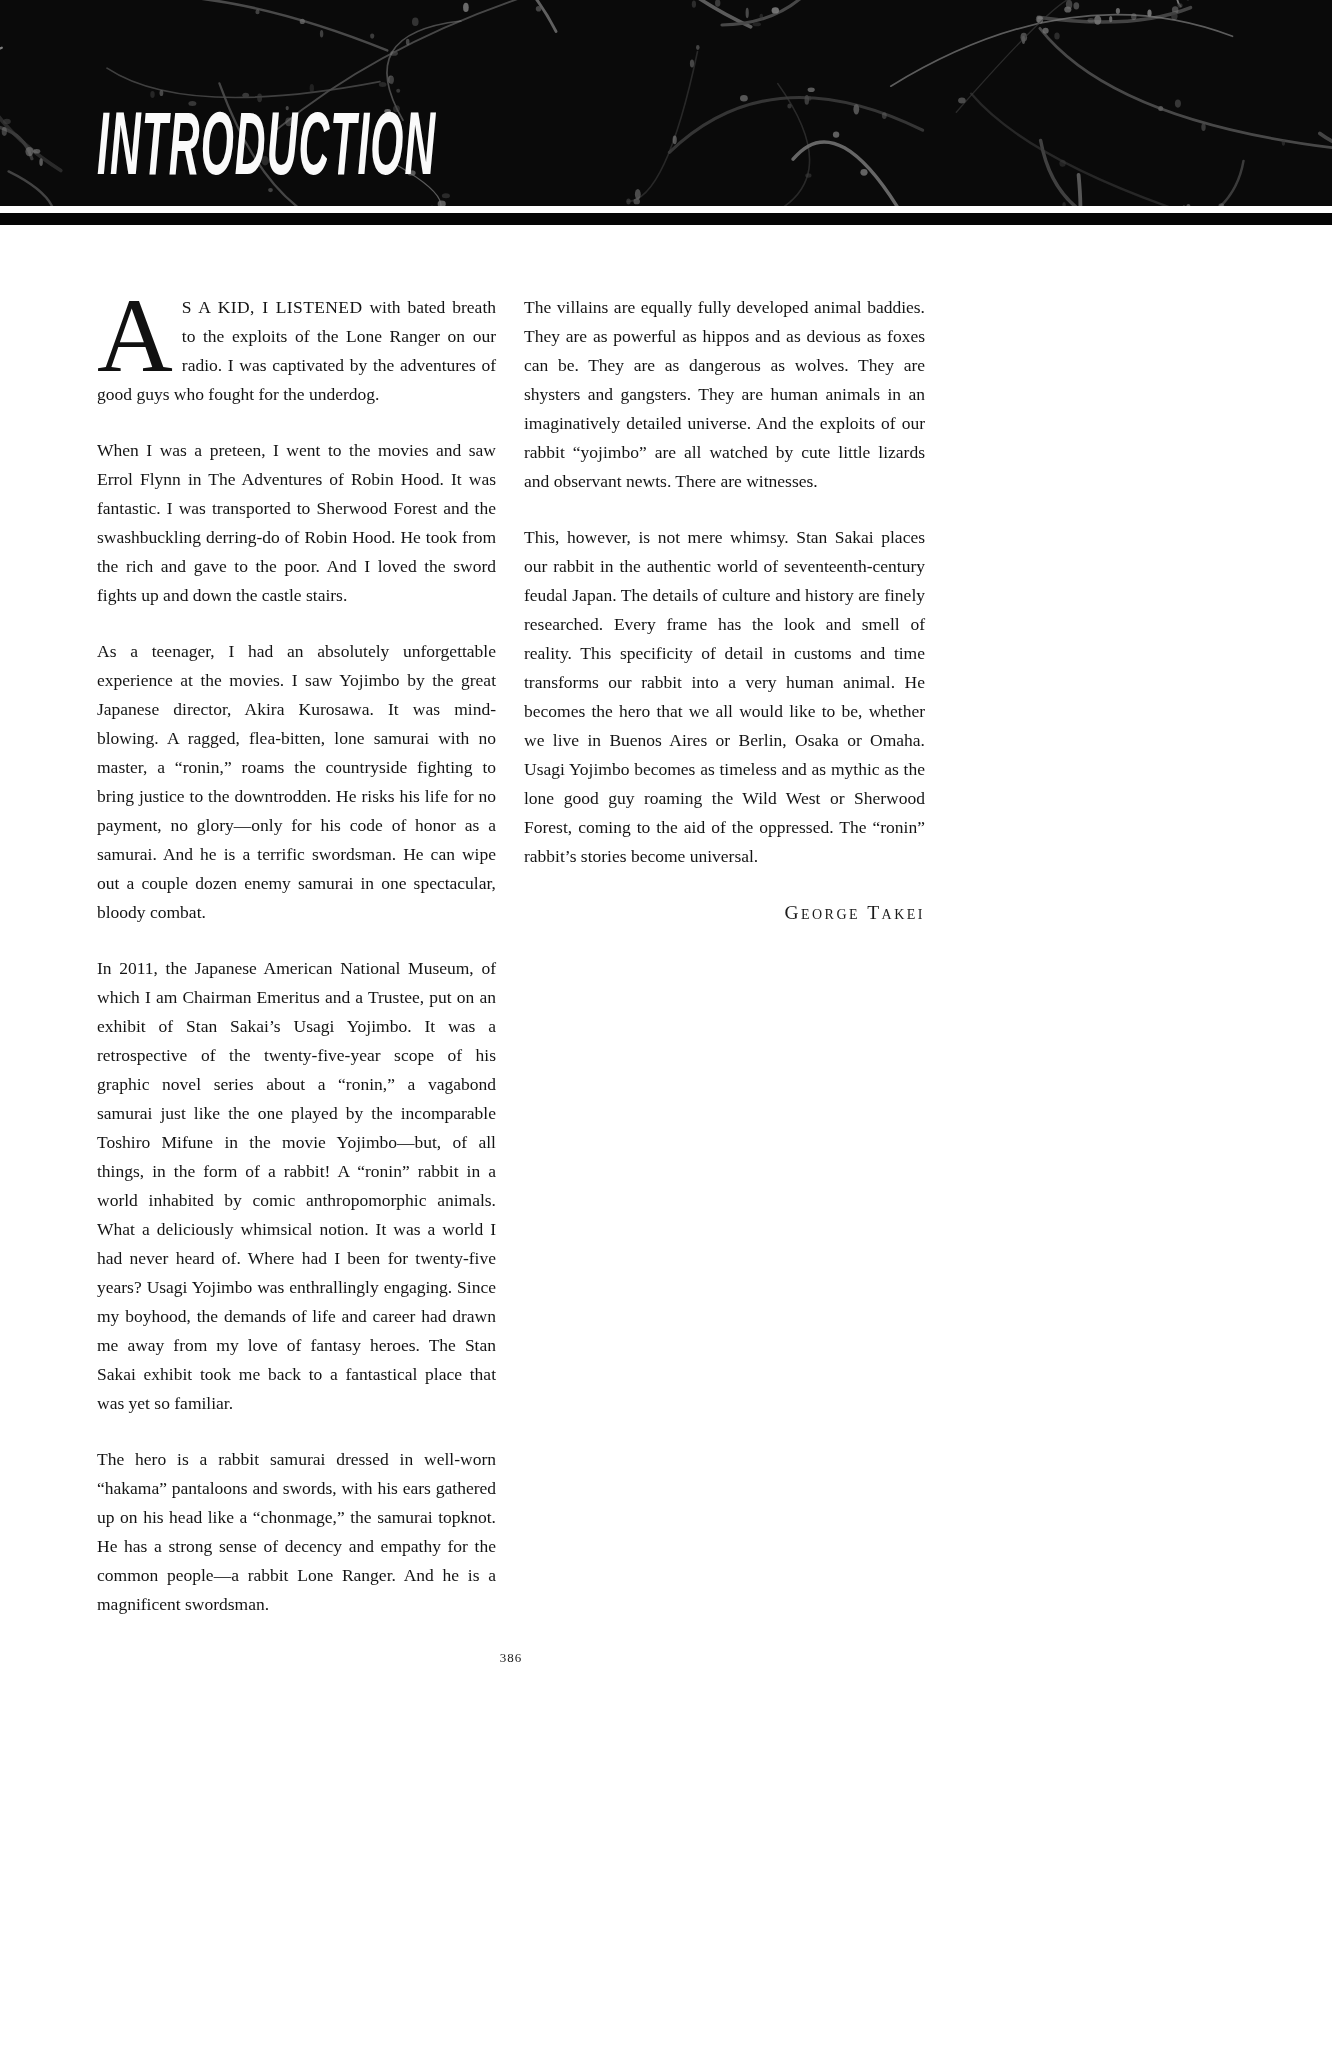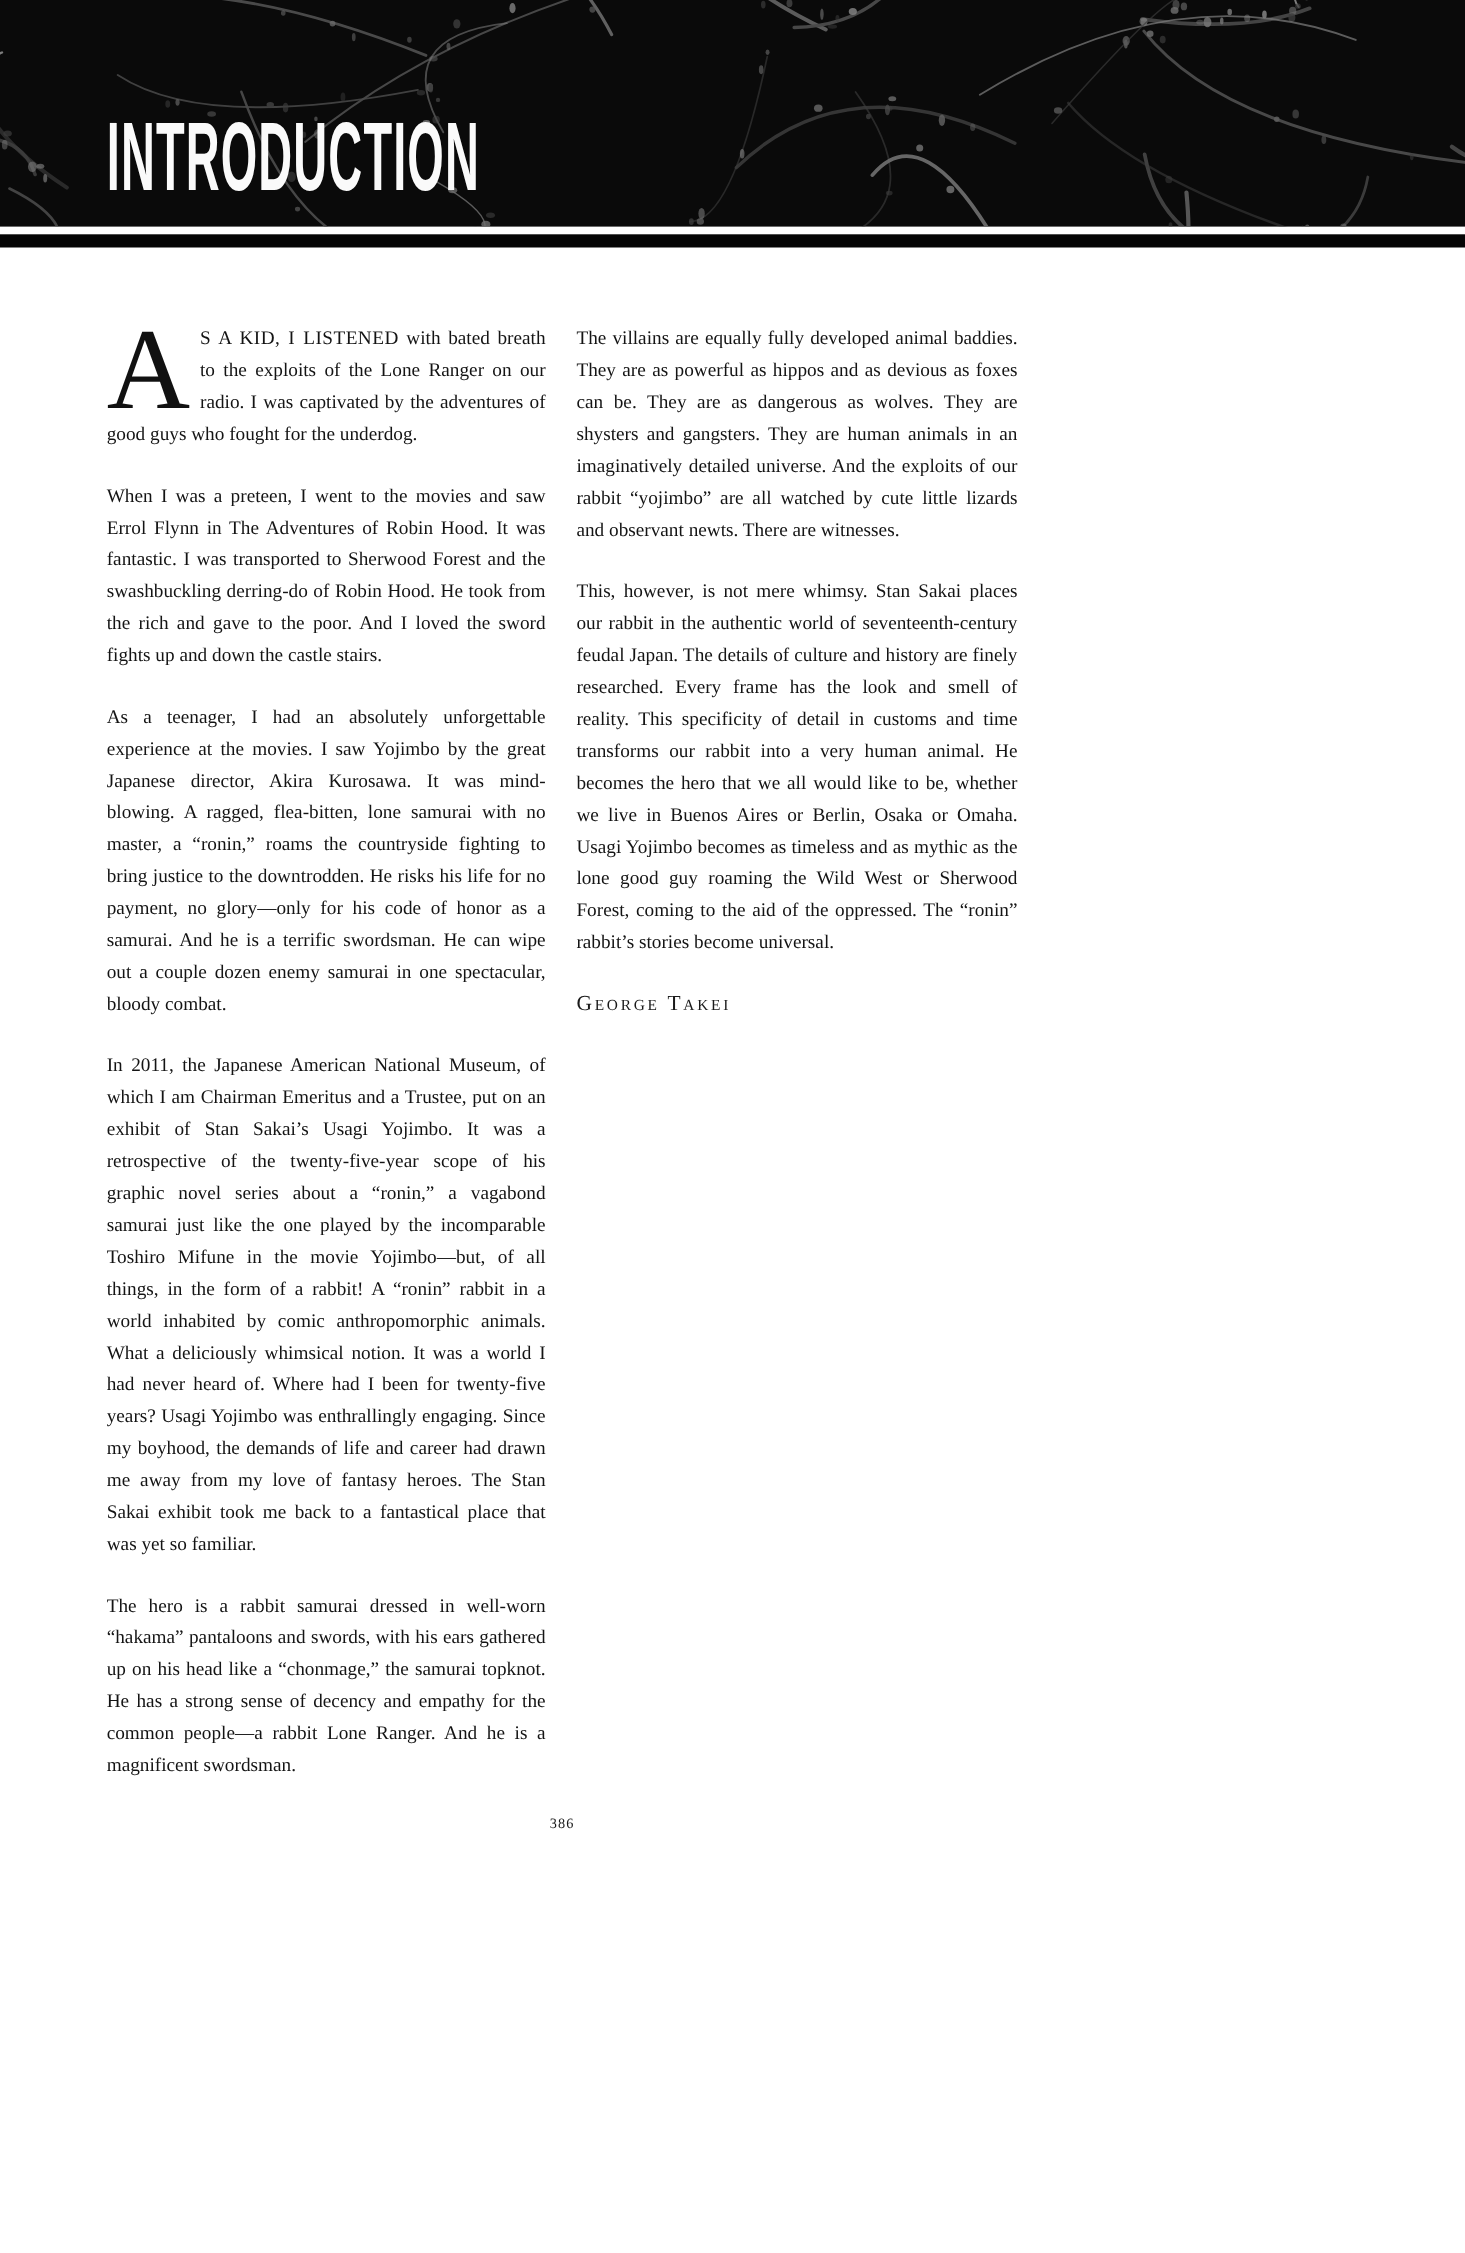--- a/index.html
+++ b/index.html
@@ -14,20 +14,21 @@
     font-family: "Liberation Serif", serif;
   }
 
   
   .band {
     position: relative;
     width: 100%;
     height: 206px;
     background: var(--band-bg, #0a0a0a);
     overflow: hidden;
+    font-style: italic;
   }
   .band svg {
     position: absolute;
     inset: 0;
     width: 100%;
     height: 100%;
     display: block;
   }
   .title {
     position: absolute;
@@ -72,21 +73,21 @@
   .dropcap {
     float: left;
     font-family: "Liberation Serif", serif;
     font-size: 105px;
     line-height: 76px;
     padding: 5px 9px 0 0;
     color: #111;
   }
   .signature {
     margin-top: 4px;
-    text-align: left;
+    text-align: right;
     font-variant: small-caps;
     letter-spacing: 2.5px;
     font-size: 19.5px;
     color: #1a1a1a;
   }
   .pagenum {
     margin-top: 16px;
     text-align: center;
     font-size: 13px;
     letter-spacing: 1px;

